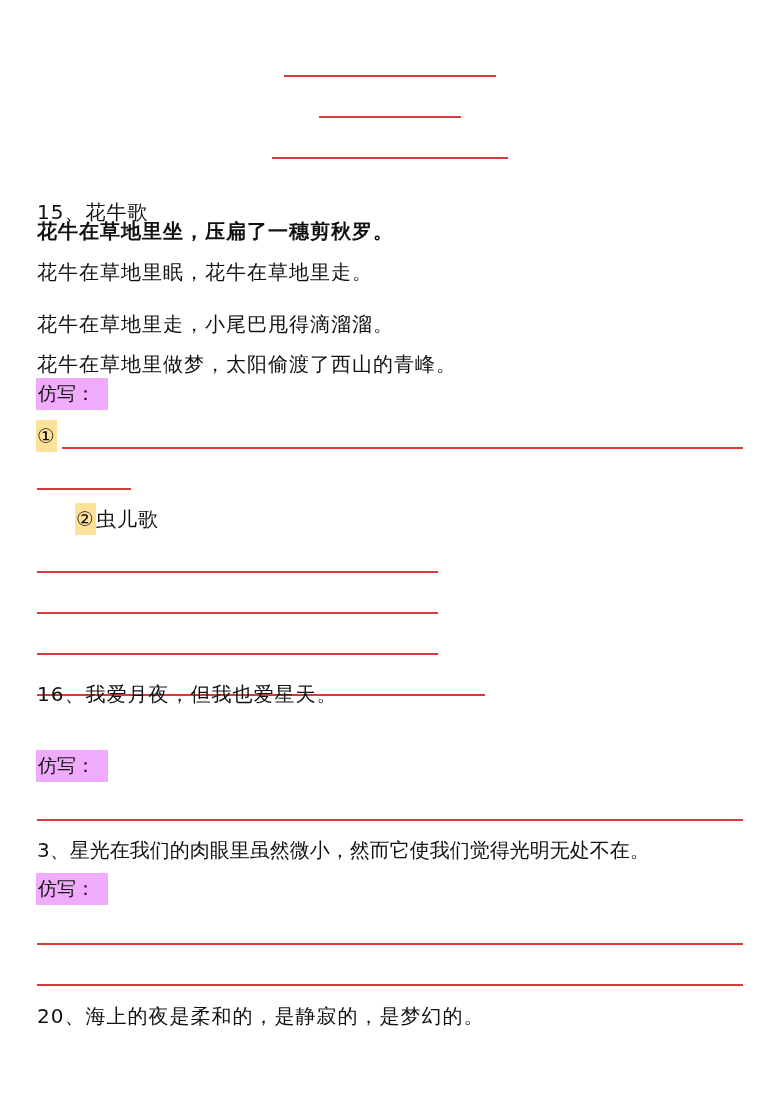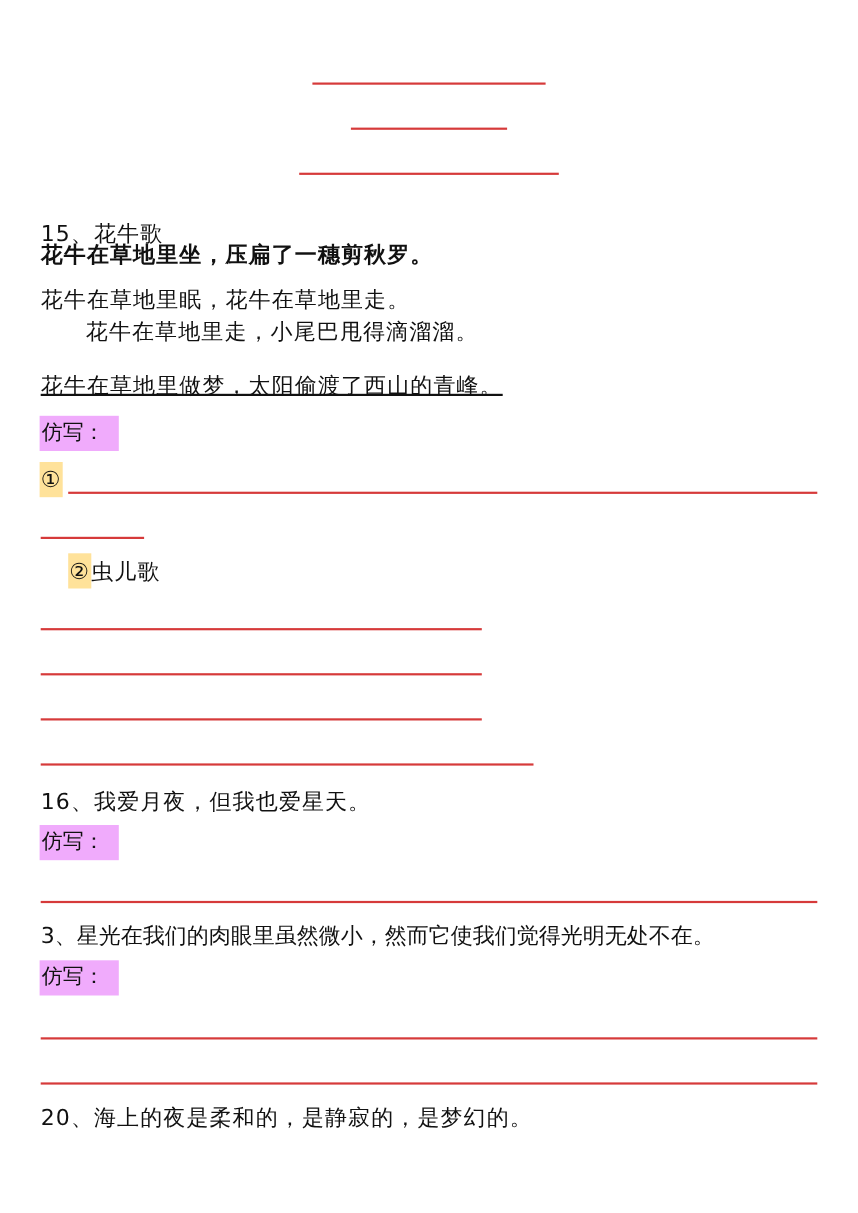--- a/index.html
+++ b/index.html
@@ -13,41 +13,41 @@
 </head>
 <body>
 
 <div class="line" style="left:284px;top:75px;width:212px;"></div>
 <div class="line" style="left:319px;top:116px;width:142px;"></div>
 <div class="line" style="left:272px;top:157px;width:236px;"></div>
 
 <div class="text" style="left:37px;top:176px;margin-top:22px;">15、花牛歌</div>
 <div class="text" style="left:37px;top:217px;font-weight:bold;">花牛在草地里坐，压扁了一穗剪秋罗。</div>
 <div class="text" style="left:37px;top:258px;">花牛在草地里眠，花牛在草地里走。</div>
-<div class="text" style="left:37px;top:287px;margin-left:41px;">花牛在草地里走，小尾巴甩得滴溜溜。</div>
-<div class="text" style="left:37px;top:336px;text-decoration:underline;">花牛在草地里做梦，太阳偷渡了西山的青峰。</div>
+<div class="text" style="left:37px;top:310px;">花牛在草地里走，小尾巴甩得滴溜溜。</div>
+<div class="text" style="left:37px;top:350px;">花牛在草地里做梦，太阳偷渡了西山的青峰。</div>
 
 <div class="label" style="left:36px;top:378px;width:68px;">仿写：</div>
 
 <div class="text" style="left:36px;top:420px;">
   <span class="num">①</span>
 </div>
 <div class="line" style="left:62px;top:447px;width:681px;"></div>
 <div class="line" style="left:37px;top:488px;width:94px;"></div>
 
-<div class="text" style="left:28px;top:503px;padding-left:34px;">
+<div class="text" style="left:41px;top:503px;padding-left:34px;">
   <span class="num">②</span><span>虫儿歌</span>
 </div>
 
 <div class="line" style="left:37px;top:571px;width:401px;"></div>
 <div class="line" style="left:37px;top:612px;width:401px;"></div>
 <div class="line" style="left:37px;top:653px;width:401px;"></div>
 <div class="line" style="left:37px;top:694px;width:448px;"></div>
 
-<div class="text" style="left:37px;top:680px;margin-top:34px;">16、我爱月夜，但我也爱星天。</div>
+<div class="text" style="left:37px;top:680px;">16、我爱月夜，但我也爱星天。</div>
 <div class="label" style="left:36px;top:750px;width:68px;">仿写：</div>
 <div class="line" style="left:37px;top:819px;width:706px;"></div>
 
 <div class="text" style="left:37px;top:836px;letter-spacing:0px;">3、星光在我们的肉眼里虽然微小，然而它使我们觉得光明无处不在。</div>
 <div class="label" style="left:36px;top:873px;width:68px;">仿写：</div>
 <div class="line" style="left:37px;top:943px;width:706px;"></div>
 <div class="line" style="left:37px;top:984px;width:706px;"></div>
 
 <div class="text" style="left:37px;top:1002px;">20、海上的夜是柔和的，是静寂的，是梦幻的。</div>
 

